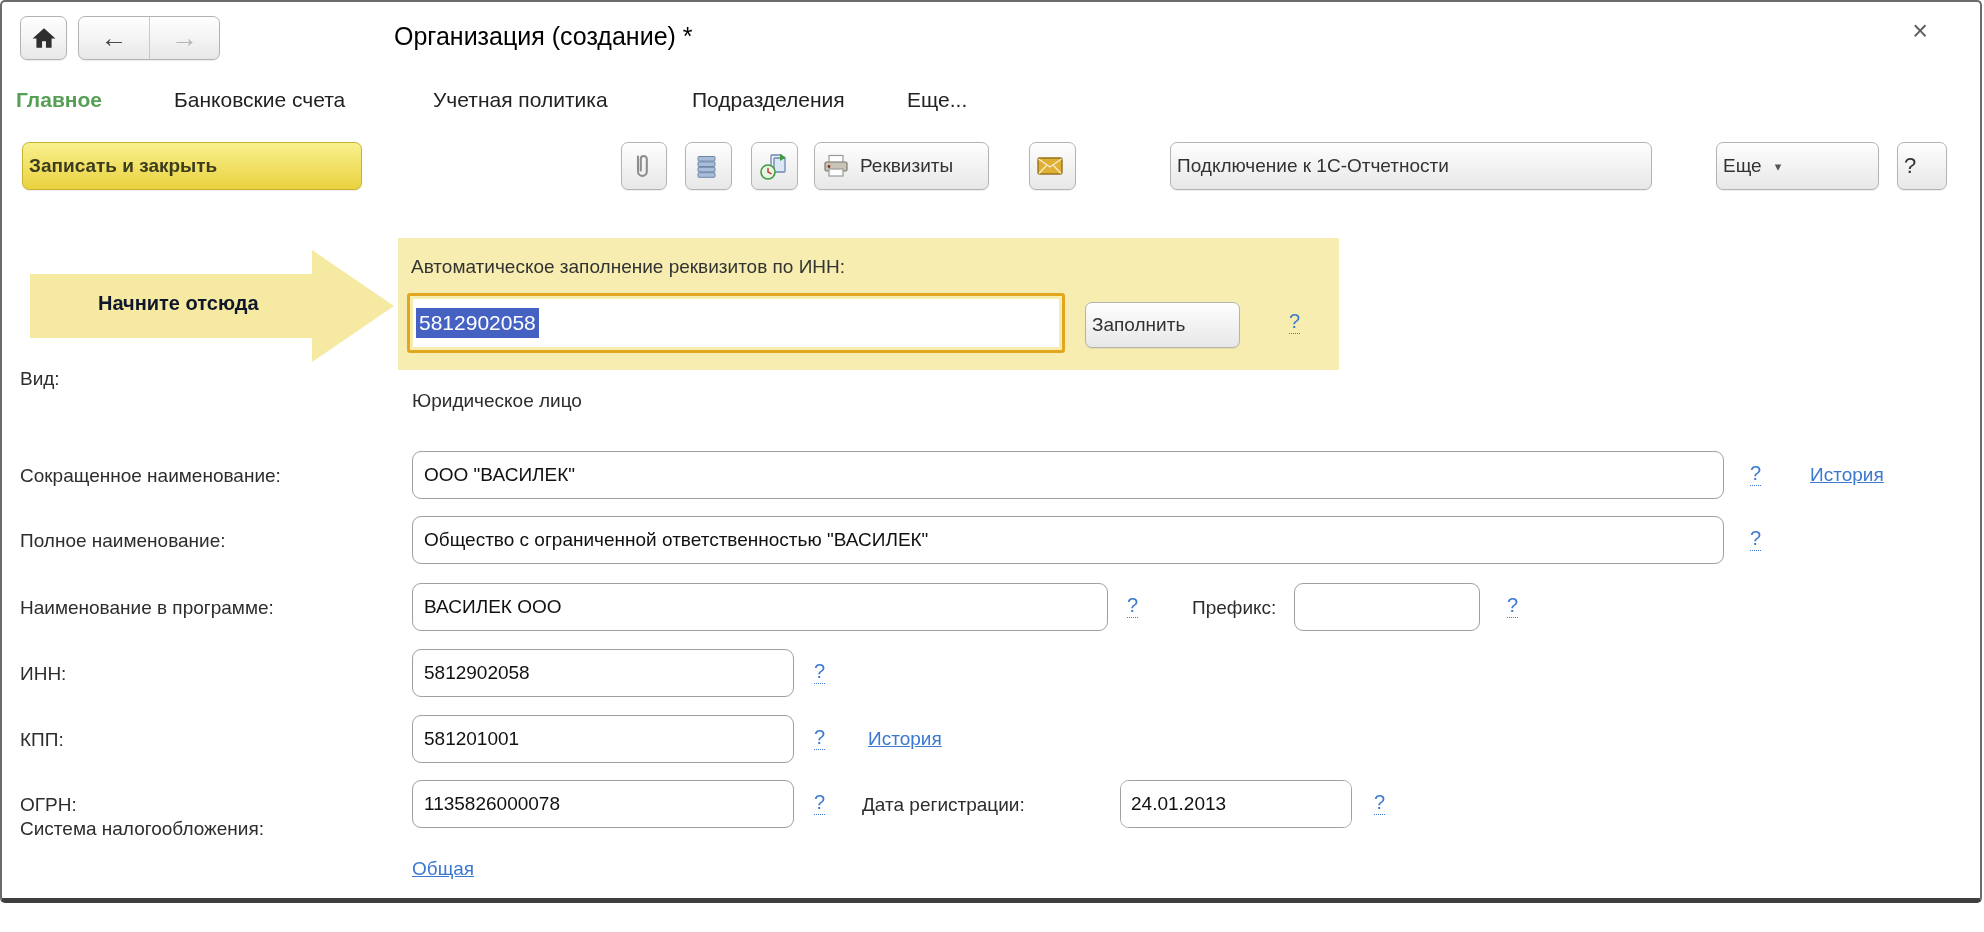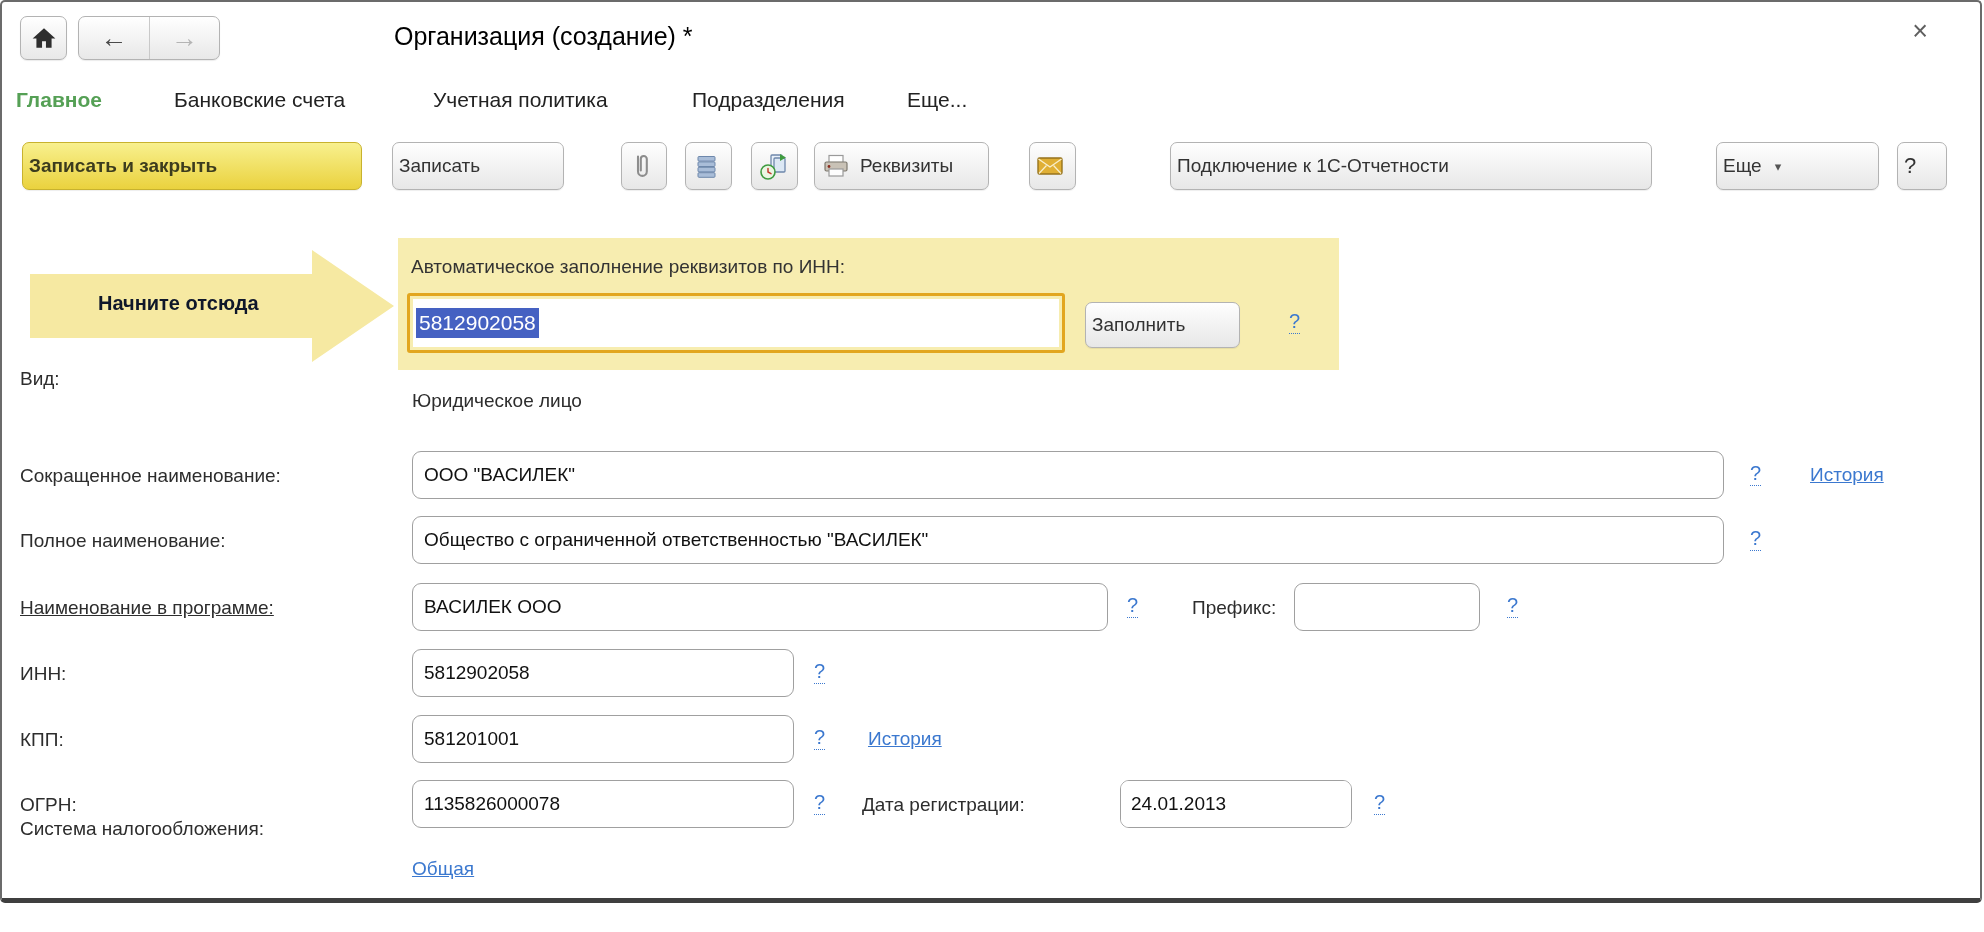--- a/index.html
+++ b/index.html
@@ -89,23 +89,20 @@
 
   <div class="tab active" style="left:14px;">Главное</div>
   <div class="tab" style="left:172px;">Банковские счета</div>
   <div class="tab" style="left:431px;">Учетная политика</div>
   <div class="tab" style="left:690px;">Подразделения</div>
   <div class="tab" style="left:905px;">Еще...</div>
 
   <button class="btn btn-yellow" style="left:20px; width:340px;">
     <span>Записать и закрыть</span>
   </button>
-  <button class="btn" style="left:390px; width:172px;">
-    <span>Записать</span>
-  </button>
 
   <button class="btn" style="left:619px; width:46px;">
     <svg class="icon-svg" width="28" height="30" viewBox="0 0 28 30">
       <path d="M14 5.5 v15 a4.4 4.4 0 0 0 8.8 0 V8 a3 3 0 0 0 -6 0 v11.5" fill="none" stroke="#8d8d8d" stroke-width="2.1" stroke-linecap="round" transform="translate(-4,0)"></path>
     </svg>
   </button>
   <button class="btn" style="left:683px; width:47px;">
     <svg class="icon-svg" width="28" height="28" viewBox="0 0 28 28">
       <rect x="6" y="4.5" width="17" height="4.6" rx="1" fill="#a9bdd8" stroke="#6d87ab" stroke-width="1"></rect>
       <rect x="6" y="9.9" width="17" height="4.6" rx="1" fill="#a9bdd8" stroke="#6d87ab" stroke-width="1"></rect>
@@ -174,21 +171,21 @@
 
   <div class="flabel" style="top:463px;">Сокращенное наименование:</div>
   <input class="finput" style="left: 410px; top: 449px; width: 1312px;" value="ООО &quot;ВАСИЛЕК&quot;">
   <span class="help-link" style="left:1748px; top:460px;">?</span>
   <span class="text-link" style="left:1808px; top:462px;">История</span>
 
   <div class="flabel" style="top:528px;">Полное наименование:</div>
   <input class="finput" style="left: 410px; top: 514px; width: 1312px;" value="Общество с ограниченной ответственностью &quot;ВАСИЛЕК&quot;">
   <span class="help-link" style="left:1748px; top:525px;">?</span>
 
-  <div class="flabel" style="top:595px;text-decoration:underline;">Наименование в программе:</div>
+  <div class="flabel" style="top:595px;">Наименование в программе:</div>
   <input class="finput" style="left: 410px; top: 581px; width: 696px;" value="ВАСИЛЕК ООО">
   <span class="help-link" style="left:1125px; top:592px;">?</span>
   <div class="flabel" style="left:1190px; top:595px;">Префикс:</div>
   <input class="finput" style="left: 1292px; top: 581px; width: 186px;" value="">
   <span class="help-link" style="left:1505px; top:592px;">?</span>
 
   <div class="flabel" style="top:661px;">ИНН:</div>
   <input class="finput" style="left: 410px; top: 647px; width: 382px;" value="5812902058">
   <span class="help-link" style="left:812px; top:658px;">?</span>
 

